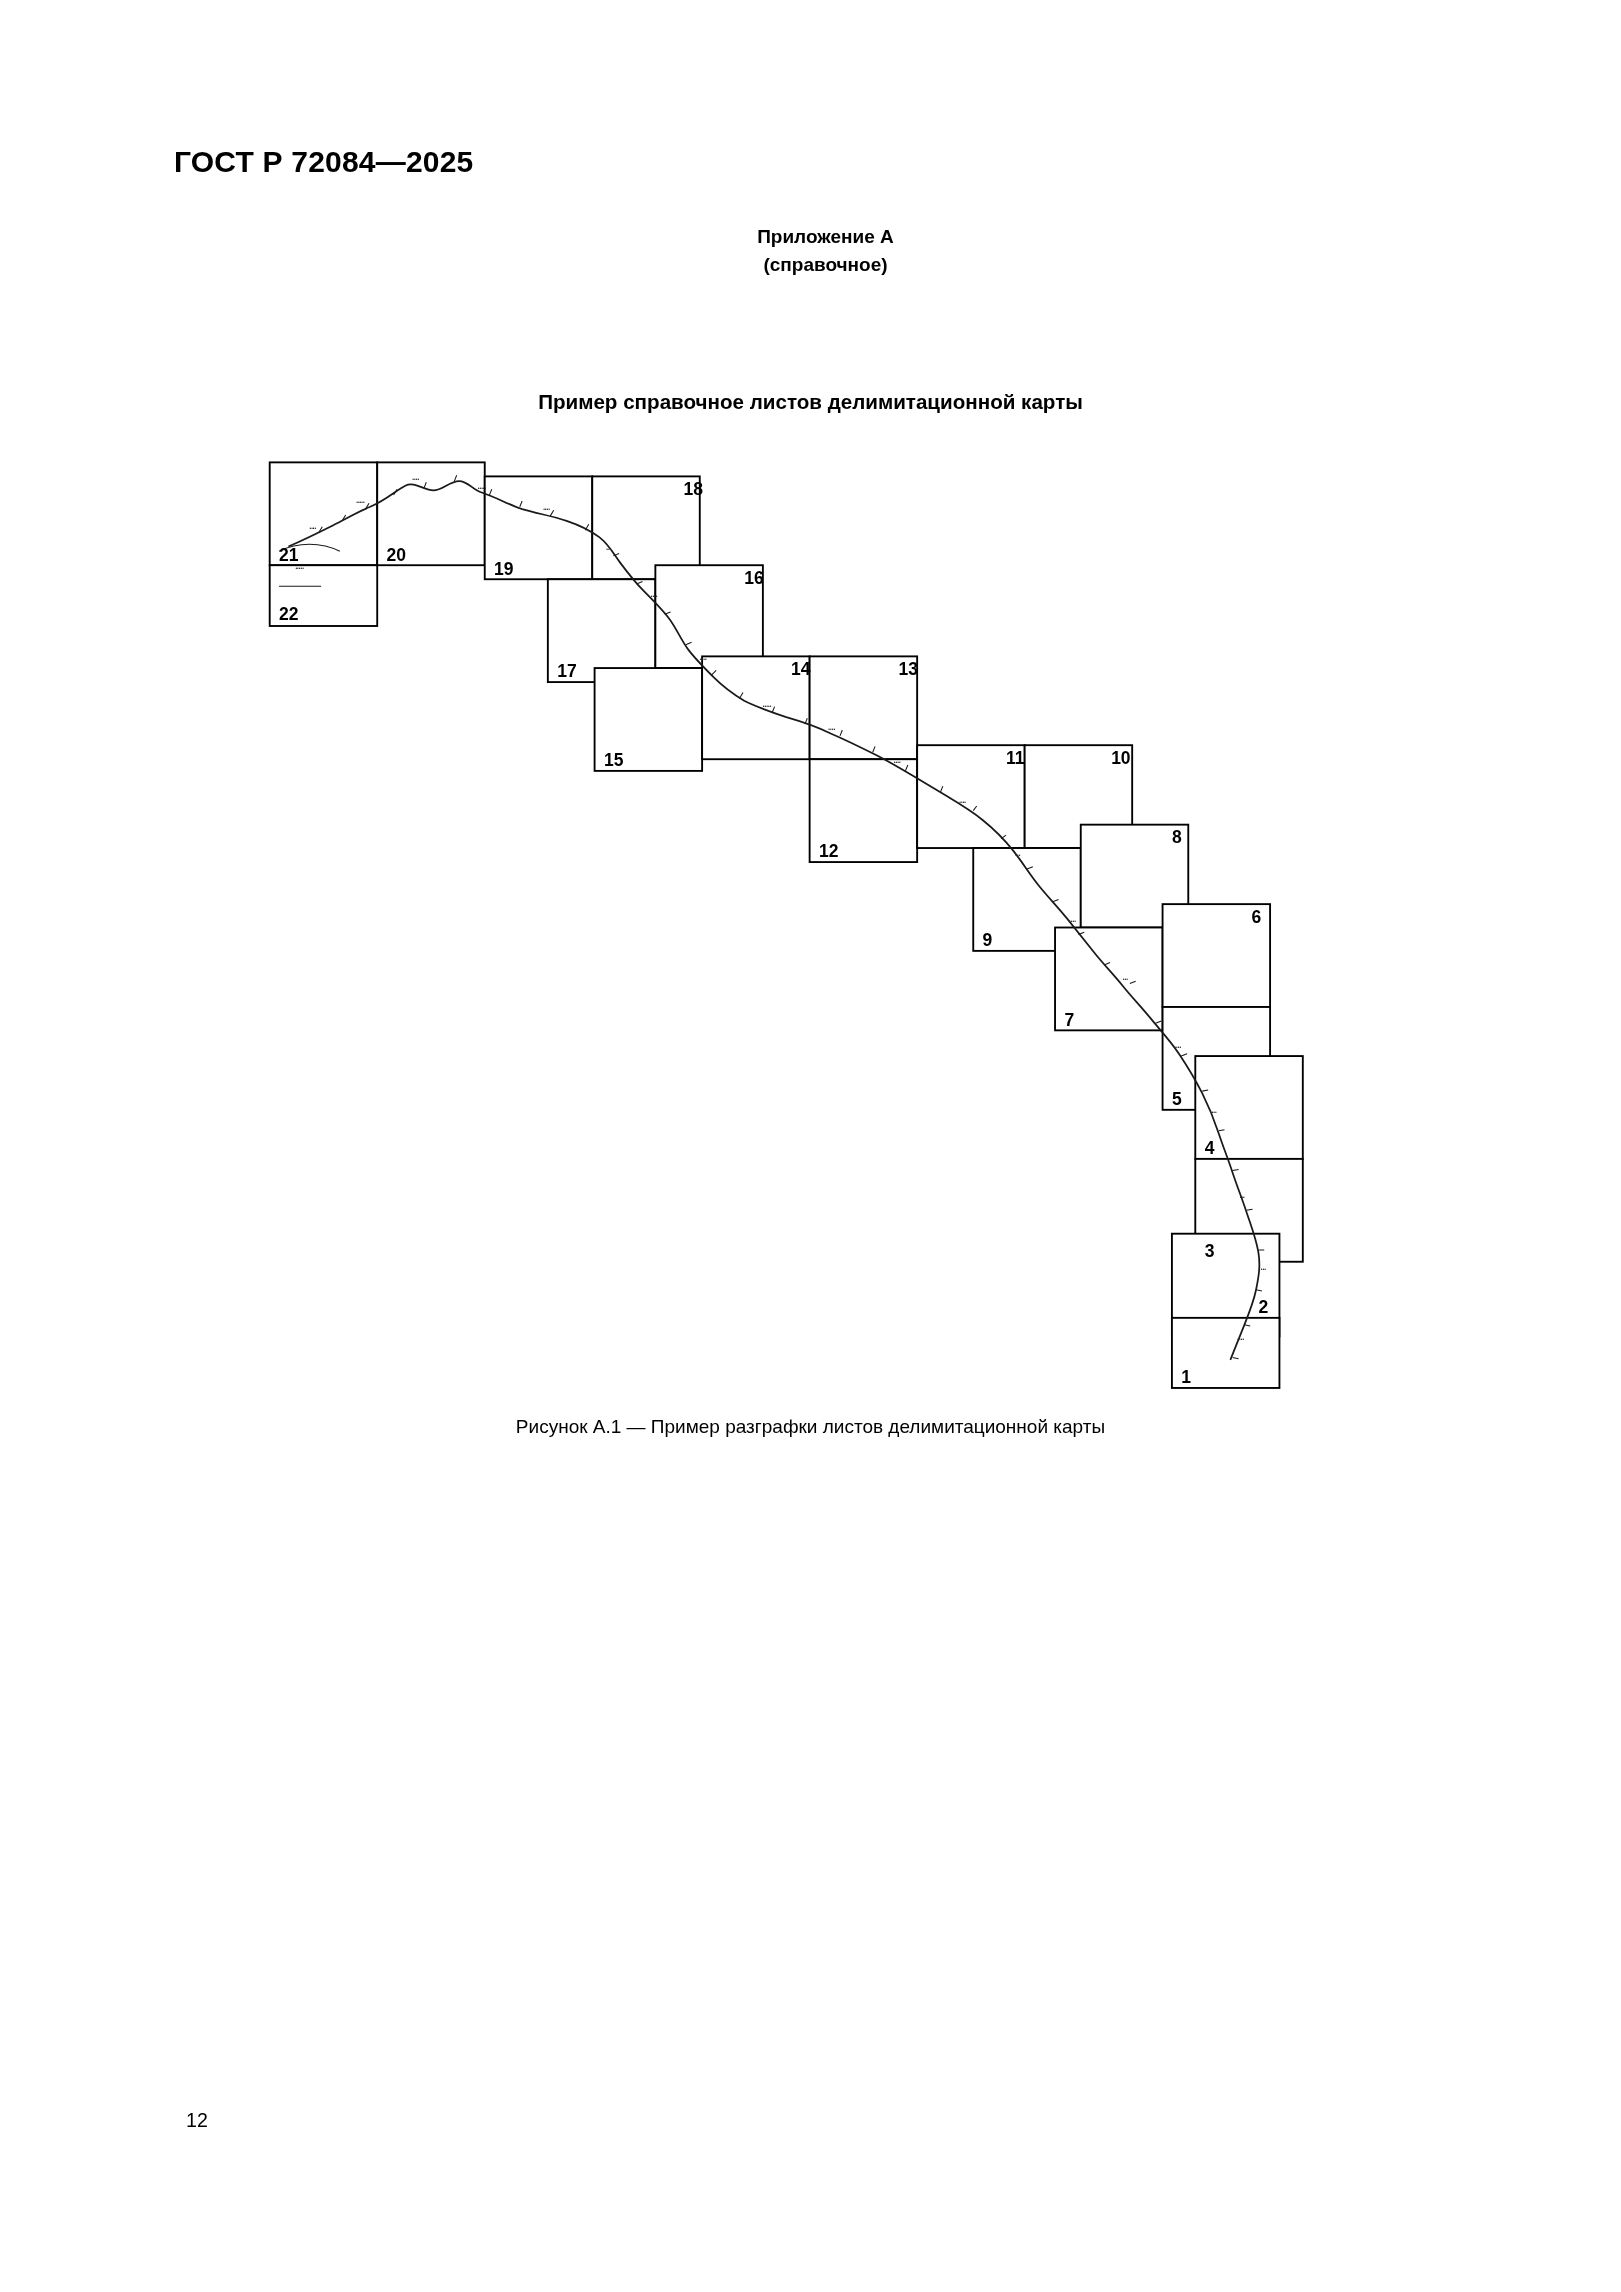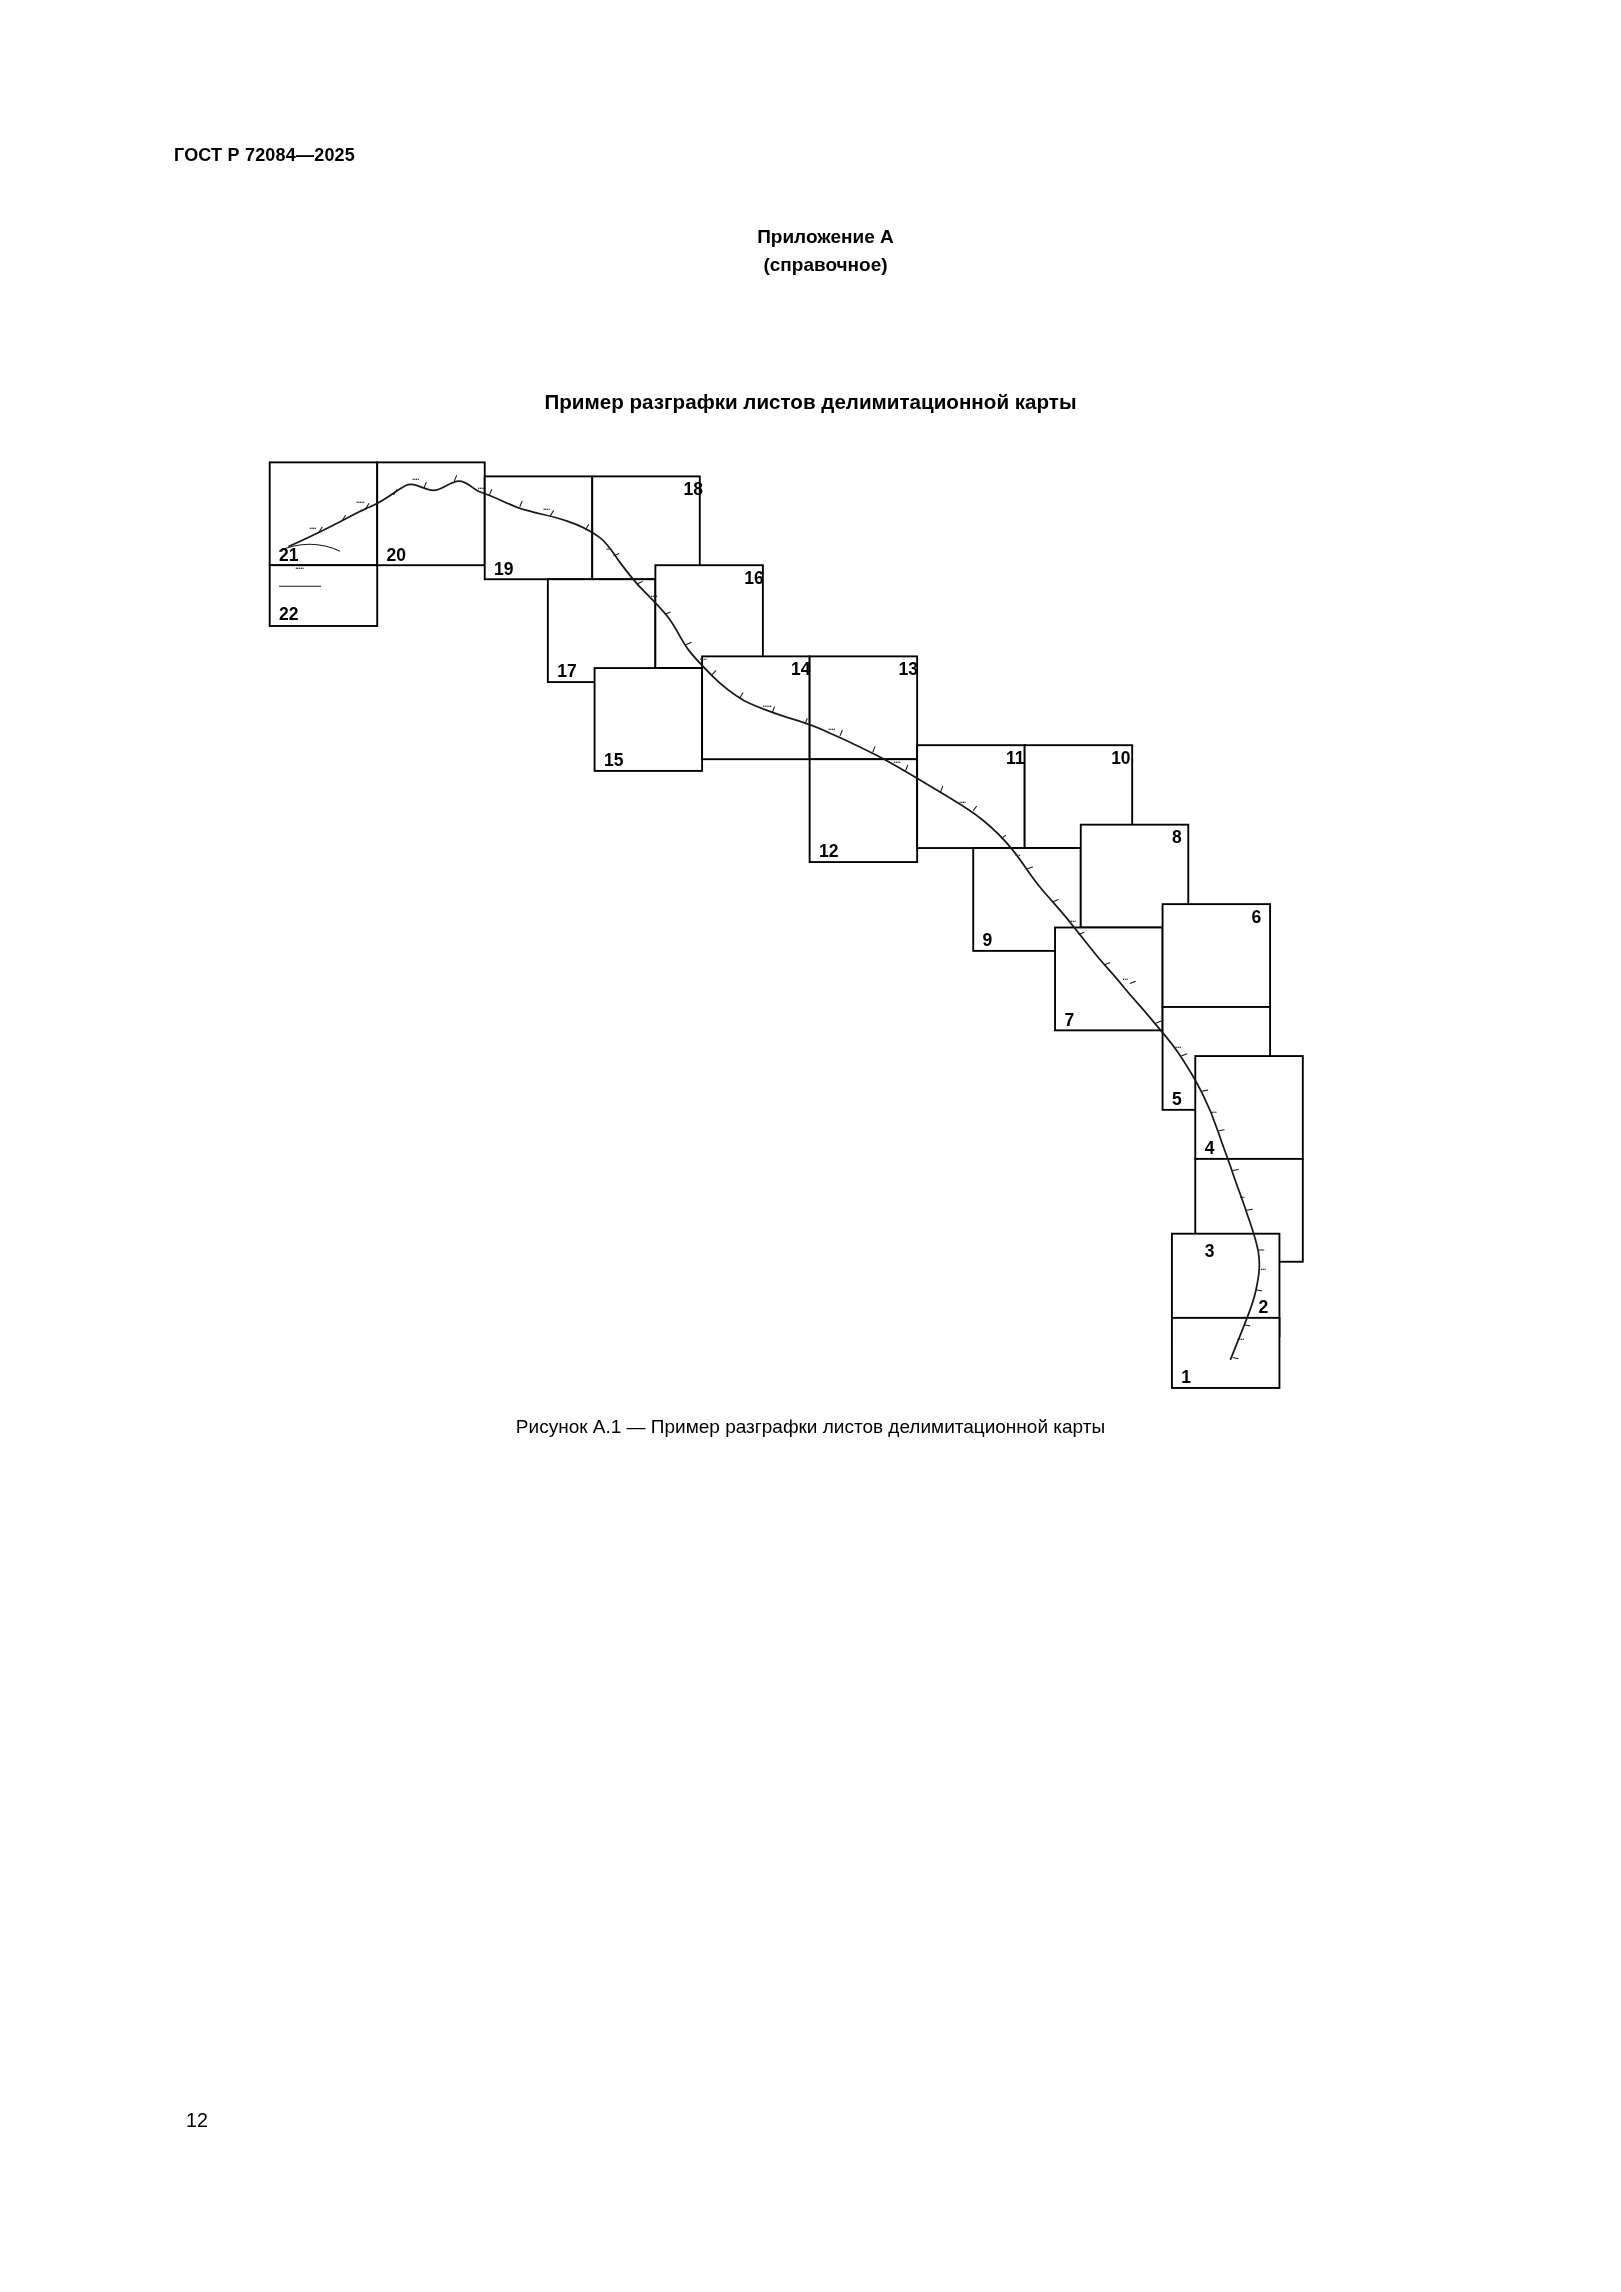--- a/index.html
+++ b/index.html
@@ -20,21 +20,21 @@
   .page {
     position: absolute;
     inset: 0;
   }
 
   
   .doc-header {
     position: absolute;
     left: 174px;
     top: 145px;
-    font-size: 18px;
+    font-size: 30px;
     font-weight: bold;
     letter-spacing: 0.2px;
     white-space: nowrap;
     text-align: right;
   }
 
   
   .annex-block {
     position: absolute;
     left: 0;
@@ -125,21 +125,21 @@
 
 <div class="page">
 
   <div class="doc-header">ГОСТ Р 72084—2025</div>
 
   <div class="annex-block">
     <div class="line1">Приложение А</div>
     <div class="line2">(справочное)</div>
   </div>
 
-  <div class="figure-title">Пример разграфки листов делимитационной карты</div>
+  <div class="figure-title">Пример справочное листов делимитационной карты</div>
 
   <div class="figure-area">
     <svg viewBox="0 0 1000 830" xmlns="http://www.w3.org/2000/svg">
 
       <g>
         <rect class="sheet-rect" x="18" y="20" width="92" height="88"></rect>
         <rect class="sheet-rect" x="18" y="108" width="92" height="52"></rect>
         <rect class="sheet-rect" x="110" y="20" width="92" height="88"></rect>
         <rect class="sheet-rect" x="202" y="32" width="92" height="88"></rect>
         <rect class="sheet-rect" x="294" y="32" width="92" height="88"></rect>

